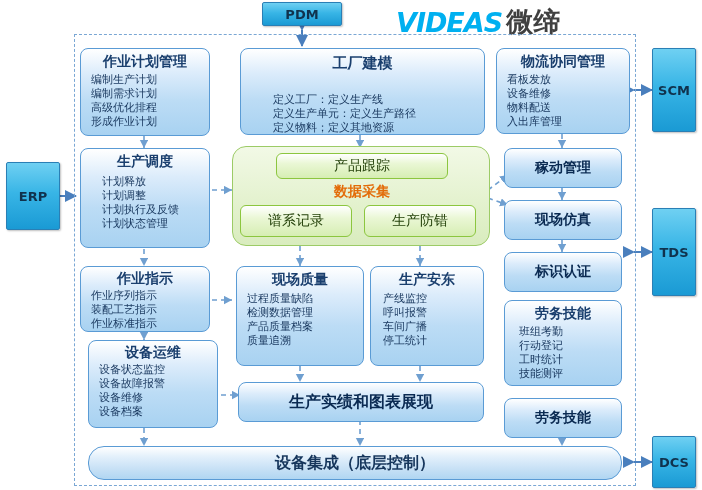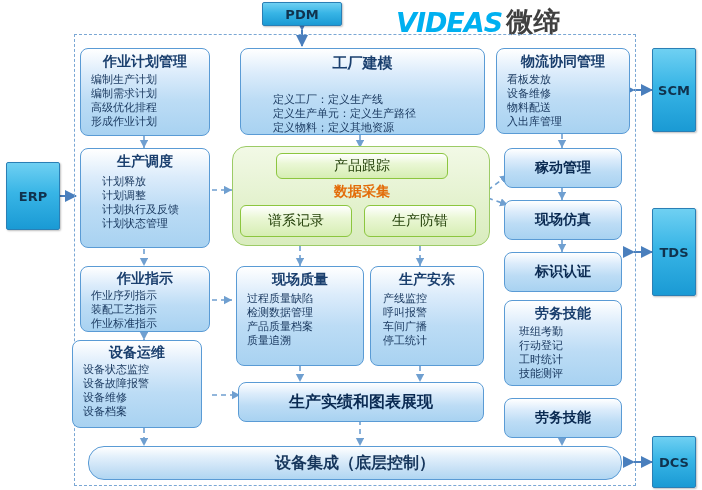--- a/index.html
+++ b/index.html
@@ -217,21 +217,21 @@
 
 <div class="abs bluebox" style="left:80px;top:266px;width:130px;height:66px;padding:3px 0 0 0;">
   <div class="title" style="font-size:14px;margin-bottom:1px;">作业指示</div>
   <div class="lines" style="font-size:11px;padding-left:10px;">
     <div>作业序列指示</div>
     <div>装配工艺指示</div>
     <div>作业标准指示</div>
   </div>
 </div>
 
-<div class="abs bluebox" style="left:72px;top:340px;width:130px;height:88px;padding:3px 0 0 0;">
+<div class="abs bluebox" style="left:88px;top:340px;width:130px;height:88px;padding:3px 0 0 0;">
   <div class="title" style="font-size:14px;margin-bottom:1px;">设备运维</div>
   <div class="lines" style="font-size:11px;padding-left:10px;">
     <div>设备状态监控</div>
     <div>设备故障报警</div>
     <div>设备维修</div>
     <div>设备档案</div>
   </div>
 </div>
 
 <div class="abs bluebox" style="left:240px;top:48px;width:245px;height:87px;padding:5px 0 0 0;">

